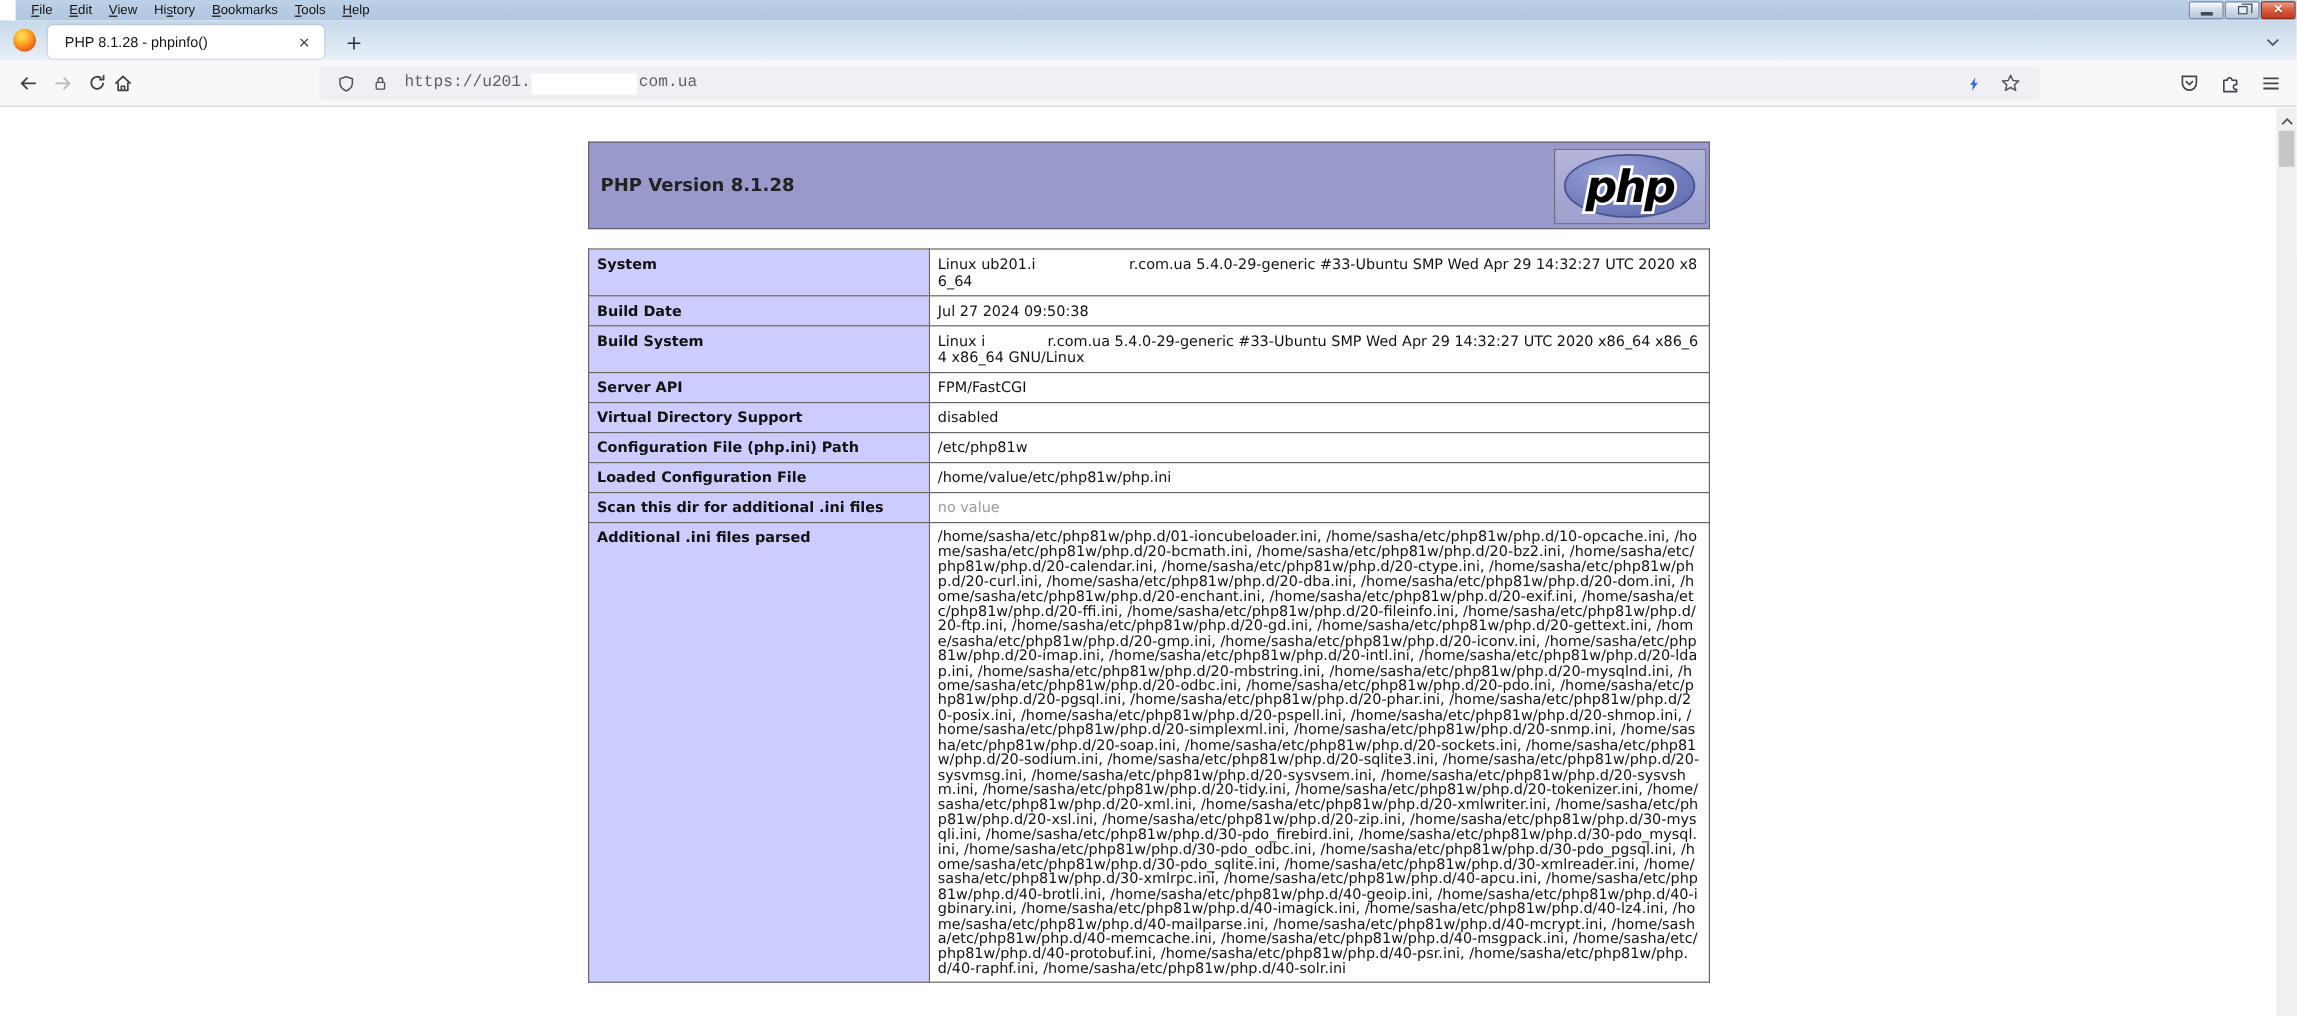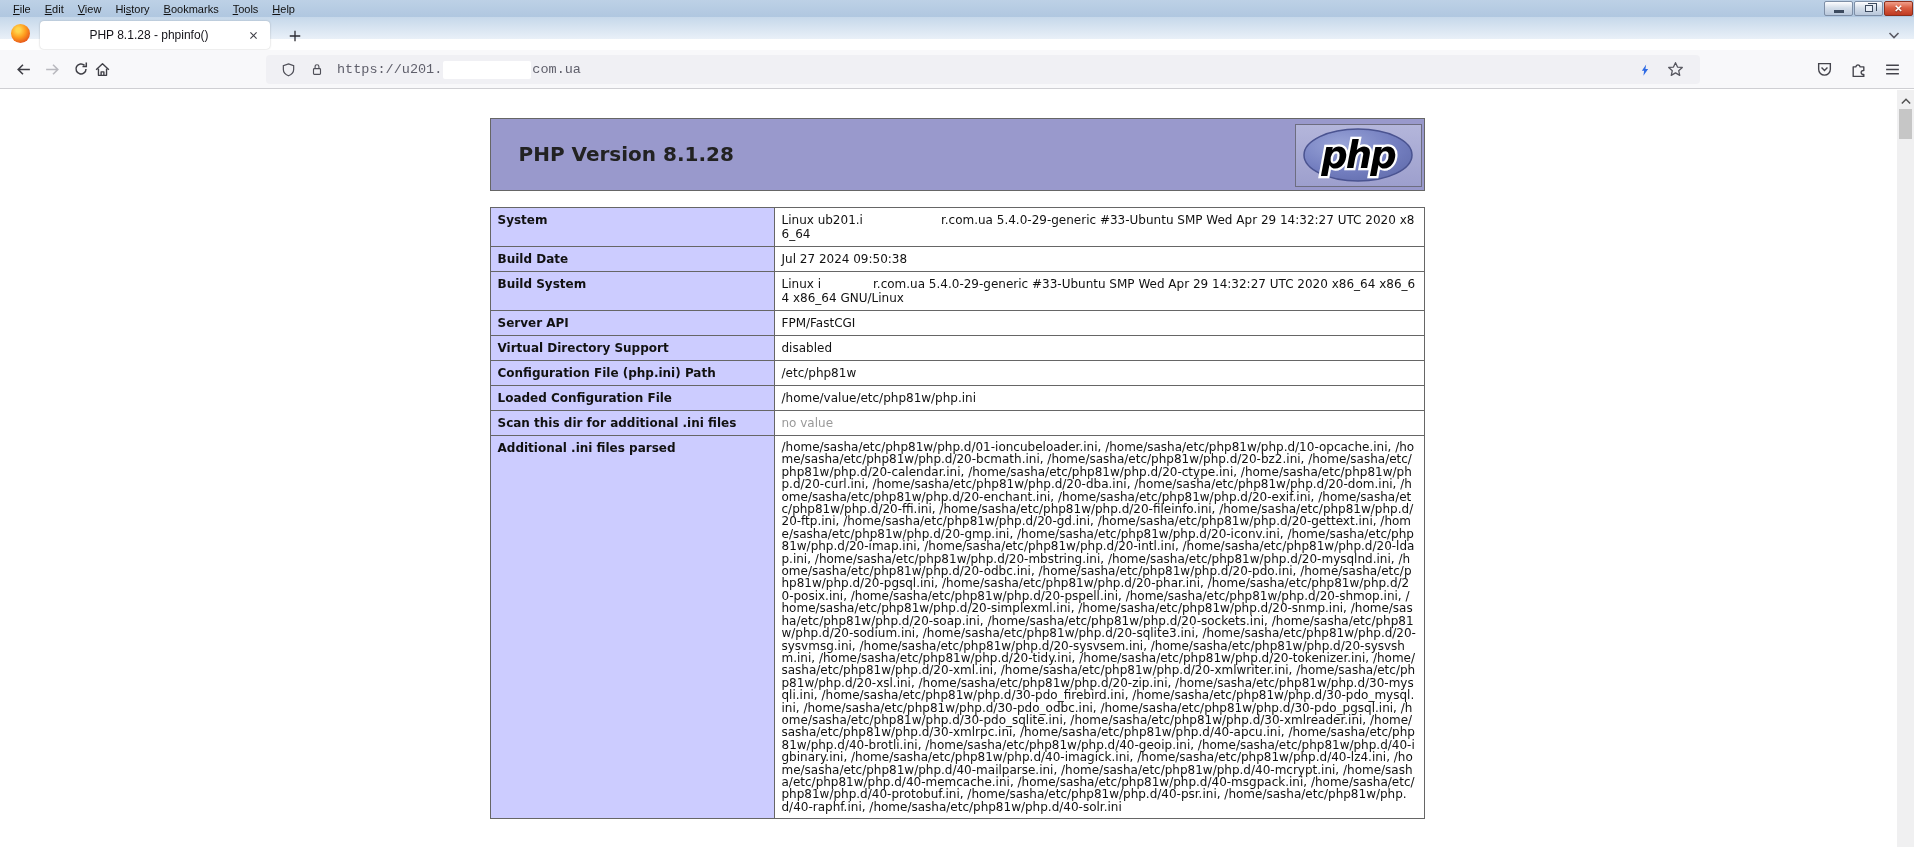--- a/index.html
+++ b/index.html
@@ -1,44 +1,43 @@
 <!DOCTYPE html>
 <html><head>
 <meta charset="utf-8">
 <style>
   * { box-sizing: border-box; margin: 0; padding: 0; }
   html,body { width:1914px; height:847px; overflow:hidden; }
   body { font-family:"Liberation Sans", sans-serif; background:#fff; position:relative; }
 
   
   .menubar {
-    position:absolute; top:0; left:0; right:0; height:17px;
+    position:absolute; top:0; left:13px; right:0; height:17px;
     background:linear-gradient(#bdd1e6,#b0c7e0);
     display:flex; align-items:center; padding-left:6px; gap:2px;
     font-size:11px; color:#111;
   }
   .menu-item { padding:1px 7px; cursor:default; }
   .menu-item u { text-decoration:underline; }
   .win-controls { position:absolute; top:1px; right:0; display:flex; gap:1px; padding-right:1px; }
   .win-btn {
     width:29px; height:15px; border:1px solid #7d8ea6; border-radius:2px;
     background:linear-gradient(#fdfdfe,#d4deea 45%,#b8c7db);
     display:flex; align-items:center; justify-content:center; position:relative;
   }
   .win-btn.close { background:linear-gradient(#f0a08c,#da5f43 45%,#bf3a22); border-color:#8c2f1c; }
   .glyph-min { width:10px; height:3px; background:#3c4a5e; margin-top:6px; }
   .glyph-restore { width:8px; height:7px; border:1px solid #3c4a5e; background:#e8eef6; position:relative; }
   .glyph-restore:before { content:""; position:absolute; left:2px; top:-3px; width:8px; height:7px; border:1px solid #3c4a5e; border-bottom:none; border-left:none; }
   .glyph-close { color:#fff; font-size:10px; font-weight:bold; line-height:1; text-shadow:0 1px 1px rgba(0,0,0,.4); }
 
   
   .tabstrip {
-    position:absolute; top:17px; left:0; right:0; height:22px;
+    position:absolute; top:17px; left:0; right:0; height:33px;
     background:linear-gradient(#c6d8ea,#e9f0f8);
-    text-align:center;
   }
   .fox-btn {
     position:absolute; left:11px; top:7px; width:19px; height:19px; border-radius:50%;
     background:radial-gradient(circle at 38% 32%, #ffd54d 12%, #ff9e1f 42%, #e5541a 78%, #c23a12 100%);
   }
   .tab {
     position:absolute; left:40px; top:4px; width:230px; height:28px;
     background:#fff; border-radius:4px; box-shadow:0 0 2px rgba(0,0,0,.25);
     display:flex; align-items:center; padding:0 8px 0 14px;
   }
@@ -69,21 +68,21 @@
   
   .content { position:absolute; top:90px; left:0; right:0; bottom:0; background:#fff; overflow:hidden; }
   .scrollbar { position:absolute; top:0; right:0; bottom:0; width:17px; background:#f0f0f1; }
   .scroll-up { position:absolute; top:3px; left:0; width:17px; height:16px; display:flex; align-items:center; justify-content:center; color:#505050; }
   .scroll-thumb { position:absolute; top:19px; left:2px; width:13px; height:30px; background:#c6c6c6; }
 
   .php-wrap { width:935px; margin:0 auto; padding-top:28px; font-family:"DejaVu Sans", sans-serif; }
   .php-header {
     position:relative; height:73px; background:#9999cc; border:1px solid #666;
   }
-  .php-title { line-height:71px; padding-left:28px; font-size:20px; font-weight:bold; color:#222; }
+  .php-title { line-height:71px; padding-left:10px; font-size:15px; font-weight:bold; color:#222; }
   .php-logo { position:absolute; top:5px; right:2px; }
 
   table.info { width:935px; margin-top:16px; border-collapse:collapse; }
   table.info td { border:1px solid #666; font-size:12px; padding:5px 7px; vertical-align:top; color:#111; }
   td.e { width:284px; background:#ccccff; font-weight:bold; }
   td.v { background:#ffffff; word-break:break-all; }
   td.v.novalue { color:#999; }
   td.v.inilist { line-height:12.4px; font-size:12px; }
   .redact-gap { display:inline-block; height:10px; background:#fff; }
 

